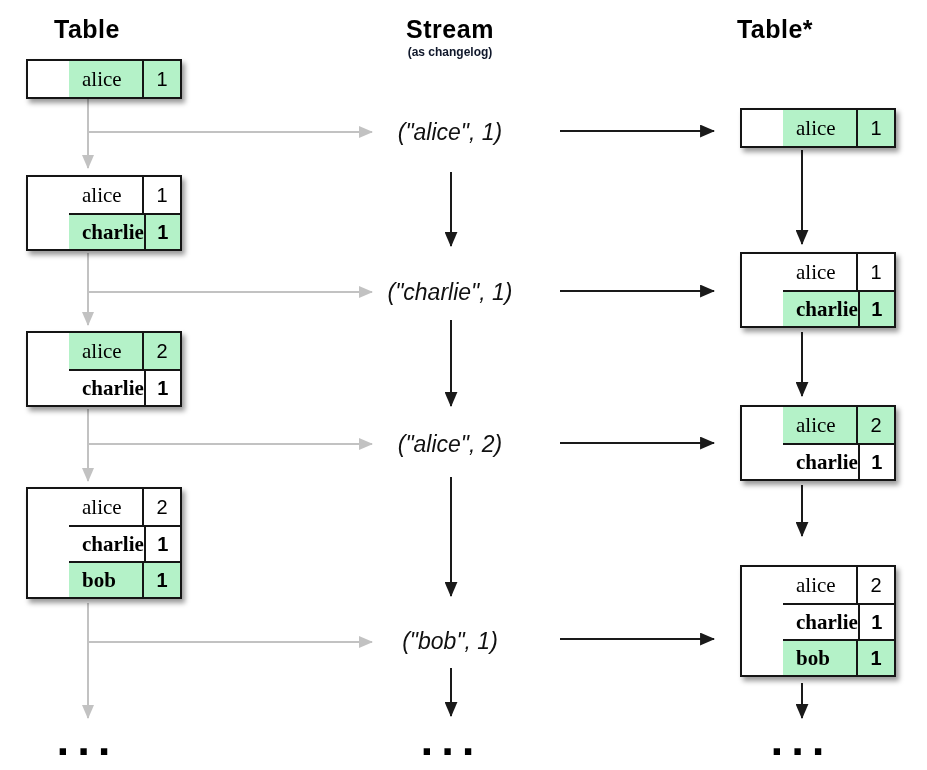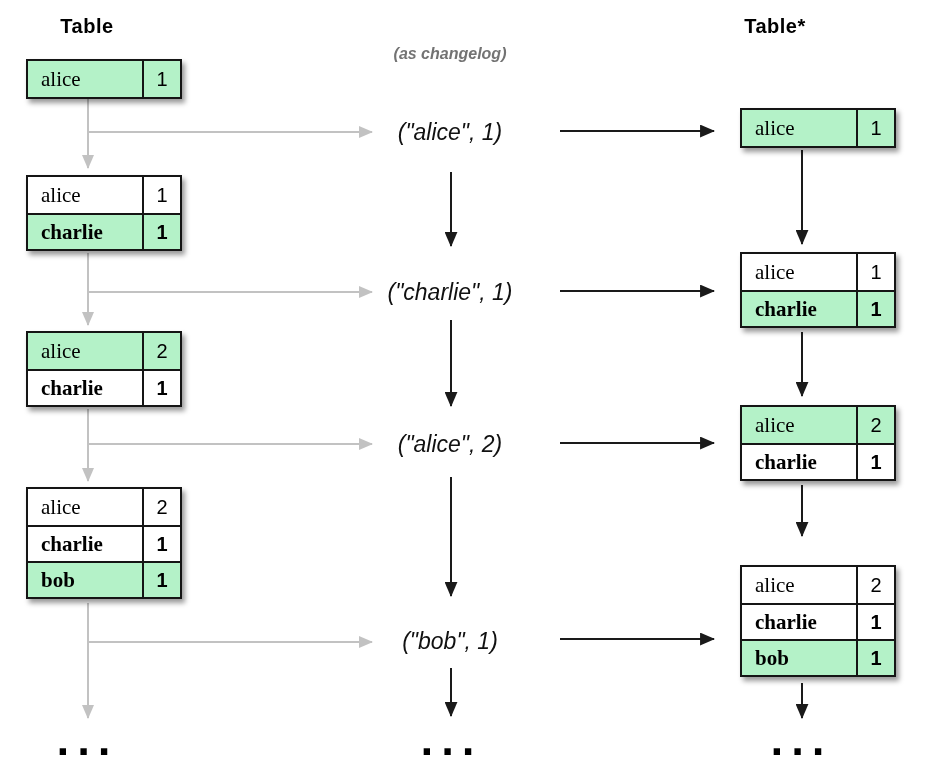--- a/index.html
+++ b/index.html
@@ -7,31 +7,31 @@
     --border:#151515;
   }
   *{box-sizing:border-box;margin:0;padding:0;}
   html,body{background:#fff;}
   .canvas{
     position:relative;width:927px;height:770px;background:#fff;overflow:hidden;
     font-family:"Liberation Sans",sans-serif;
   }
   .layer{position:absolute;left:0;top:0;width:927px;height:770px;}
   .hdr{
-    position:absolute;text-align:center;font-weight:bold;font-size:20px;color:#000;
+    position:absolute;text-align:center;font-weight:bold;font-size:25px;color:#000;
     letter-spacing:.5px;
   }
   .hdr-sub{
-    position:absolute;text-align:center;font-weight:bold;font-size:16px;color:#737373;font-style:italic;
+    position:absolute;text-align:center;font-weight:bold;font-size:12px;color:#0f172a;
   }
   .tbl{
     position:absolute;width:156px;border:2px solid var(--border);background:#fff;
     box-shadow:3px 4px 5px rgba(0,0,0,.40);
   }
-  .row{display:flex;height:36px;background:#fff;}
+  .row{display:flex;height:36px;background:#fff;margin-left:41px;}
   .row + .row{border-top:2px solid var(--border);font-weight:bold;}
   .row.green{background:var(--green);}
   .row.green .val{background:var(--green);}
   .key{
     flex:1;display:flex;align-items:center;padding-left:13px;
     font-family:"Liberation Serif",serif;font-size:21px;color:#000;
   }
   .val{
     width:38px;border-left:2px solid var(--border);display:flex;align-items:center;
     justify-content:center;font-family:"Liberation Sans",sans-serif;font-size:20px;color:#000;
@@ -85,20 +85,21 @@
       <line x1="560" y1="639" x2="714" y2="639" marker-end="url(#mb)"></line>
 
       <line x1="802" y1="150" x2="802" y2="244" marker-end="url(#mb)"></line>
       <line x1="802" y1="332" x2="802" y2="396" marker-end="url(#mb)"></line>
       <line x1="802" y1="485" x2="802" y2="536" marker-end="url(#mb)"></line>
       <line x1="802" y1="683" x2="802" y2="718" marker-end="url(#mb)"></line>
     </g>
   </svg>
 
   <div class="hdr" style="left:12px;top:15px;width:150px;">Table</div>
+  <div class="hdr" style="left:370px;top:15px;width:160px;">Stream</div>
   <div class="hdr-sub" style="left:360px;top:45px;width:180px;">(as changelog)</div>
   <div class="hdr" style="left:695px;top:15px;width:160px;">Table*</div>
 
   <div class="tbl" style="left:26px;top:59px;">
     <div class="row green">
       <span class="key">alice</span>
       <span class="val">1</span>
     </div>
   </div>
 

